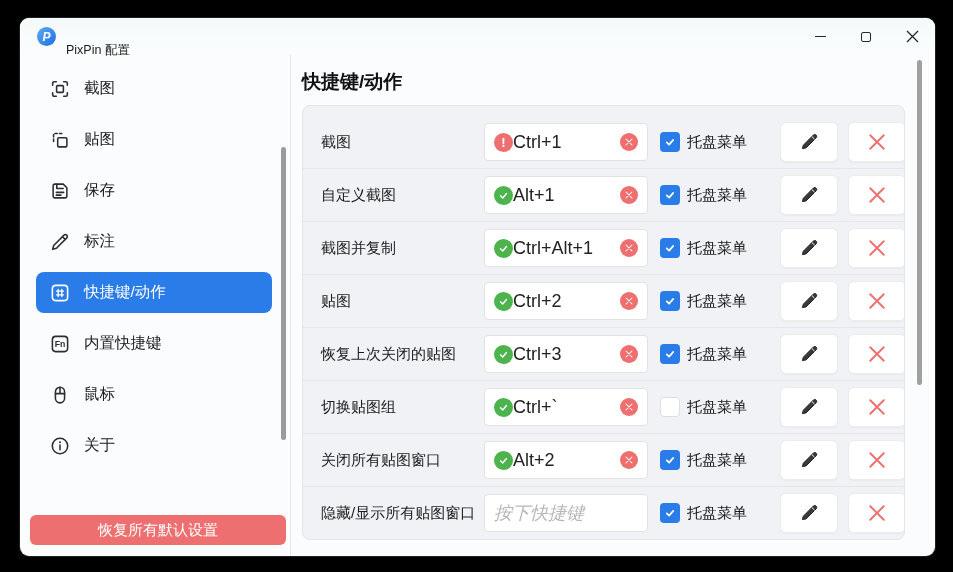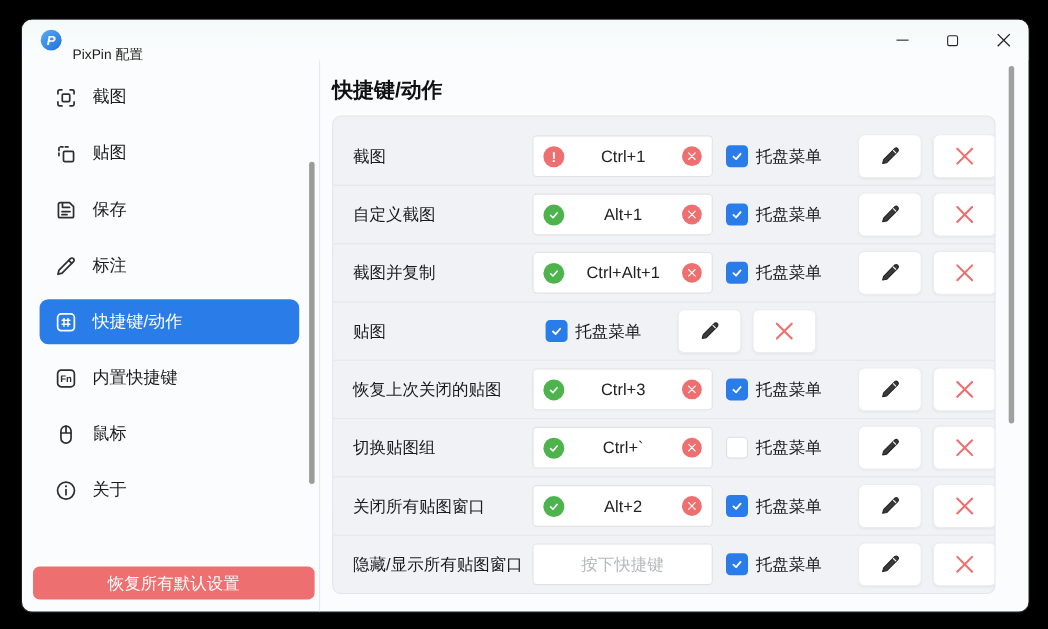--- a/index.html
+++ b/index.html
@@ -32,22 +32,22 @@
   .sidebar-scrollbar{position:absolute;left:261px;top:92px;width:5px;height:293px;border-radius:3px;background:#9b9b9b;}
   .reset-btn{position:absolute;left:10px;bottom:11px;width:256px;height:30px;border:none;border-radius:6px;background:var(--danger);color:#fff;font-size:15px;font-family:Liberation Sans, sans-serif;cursor:default;}
   
   .heading{position:absolute;left:11px;top:14px;font-size:19px;font-weight:700;color:#121212;}
   .panel{position:absolute;left:11px;top:50px;width:603px;height:435px;background:#f0f2f6;border:1px solid #e2e5e9;border-radius:8px;padding-top:10px;overflow:hidden;}
   .main-scrollbar{position:absolute;left:626px;top:5px;width:5px;height:325px;border-radius:3px;background:var(--scrollbar);}
   
   .hk-row{height:53px;display:flex;align-items:center;padding:0 14px 0 18px;border-bottom:1px solid #e4e7ea;}
   .hk-label{width:163px;font-size:15px;color:var(--ink);flex:none;}
   .hk-box{width:164px;height:38px;background:#fff;border:1px solid #e2e2e2;border-radius:4px;display:flex;align-items:center;padding:0 9px;flex:none;}
-  .hk-value{flex:1;text-align:center;font-size:15px;color:#222;}
-  .hk-value.placeholder{color:#b5b8bc;}
+  .hk-value{flex:1;text-align:left;font-size:18px;color:#222;}
+  .hk-value.placeholder{color:#b5b8bc;font-style:italic;}
   .st-circle{width:19px;height:19px;border-radius:50%;display:flex;align-items:center;justify-content:center;flex:none;color:#fff;}
   .st-circle.err{background:var(--danger);font-size:13px;font-weight:bold;}
   .st-circle.ok{background:var(--success);}
   .st-circle svg{width:11px;height:11px;display:block;}
   .clear-circle{width:18px;height:18px;border-radius:50%;background:var(--danger);display:flex;align-items:center;justify-content:center;flex:none;}
   .clear-circle svg{width:8px;height:8px;display:block;}
   .tray{margin-left:12px;width:114px;display:flex;align-items:center;gap:7px;flex:none;}
   .cb{width:20px;height:20px;border-radius:4px;flex:none;display:flex;align-items:center;justify-content:center;}
   .cb.on{background:var(--accent);}
   .cb.off{background:#fff;border:1px solid #dcdfe2;}
@@ -277,20 +277,33 @@
             <button class="icon-btn del">
               <span>
                 <svg width="18" height="18" viewBox="0 0 16 16">
                   <path d="M2 2l12 12M14 2L2 14" stroke="#ee6f6f" stroke-width="1.7" stroke-linecap="round" fill="none"></path>
                 </svg>
               </span>
             </button>
           </div>
           <div class="hk-row">
             <span class="hk-label">贴图</span>
+            <div class="hk-box">
+              <span class="st-circle ok">
+                <svg viewBox="0 0 20 20">
+                  <polyline points="4.6,10.6 8.6,14.4 15.4,6.4" fill="none" stroke="#fff" stroke-width="2.6" stroke-linecap="round" stroke-linejoin="round"></polyline>
+                </svg>
+              </span>
+              <span class="hk-value">Ctrl+2</span>
+              <span class="clear-circle">
+                <svg viewBox="0 0 16 16">
+                  <path d="M2 2l12 12M14 2L2 14" stroke="#fff" stroke-width="2.1" stroke-linecap="round" fill="none"></path>
+                </svg>
+              </span>
+            </div>
             <label class="tray">
               <span class="cb on">
                 <svg viewBox="0 0 20 20">
                   <polyline points="4.6,10.6 8.6,14.4 15.4,6.4" fill="none" stroke="#fff" stroke-width="2.8" stroke-linecap="round" stroke-linejoin="round"></polyline>
                 </svg>
               </span>
               <span class="tray-text">托盘菜单</span>
             </label>
             <button class="icon-btn edit">
               <span>

